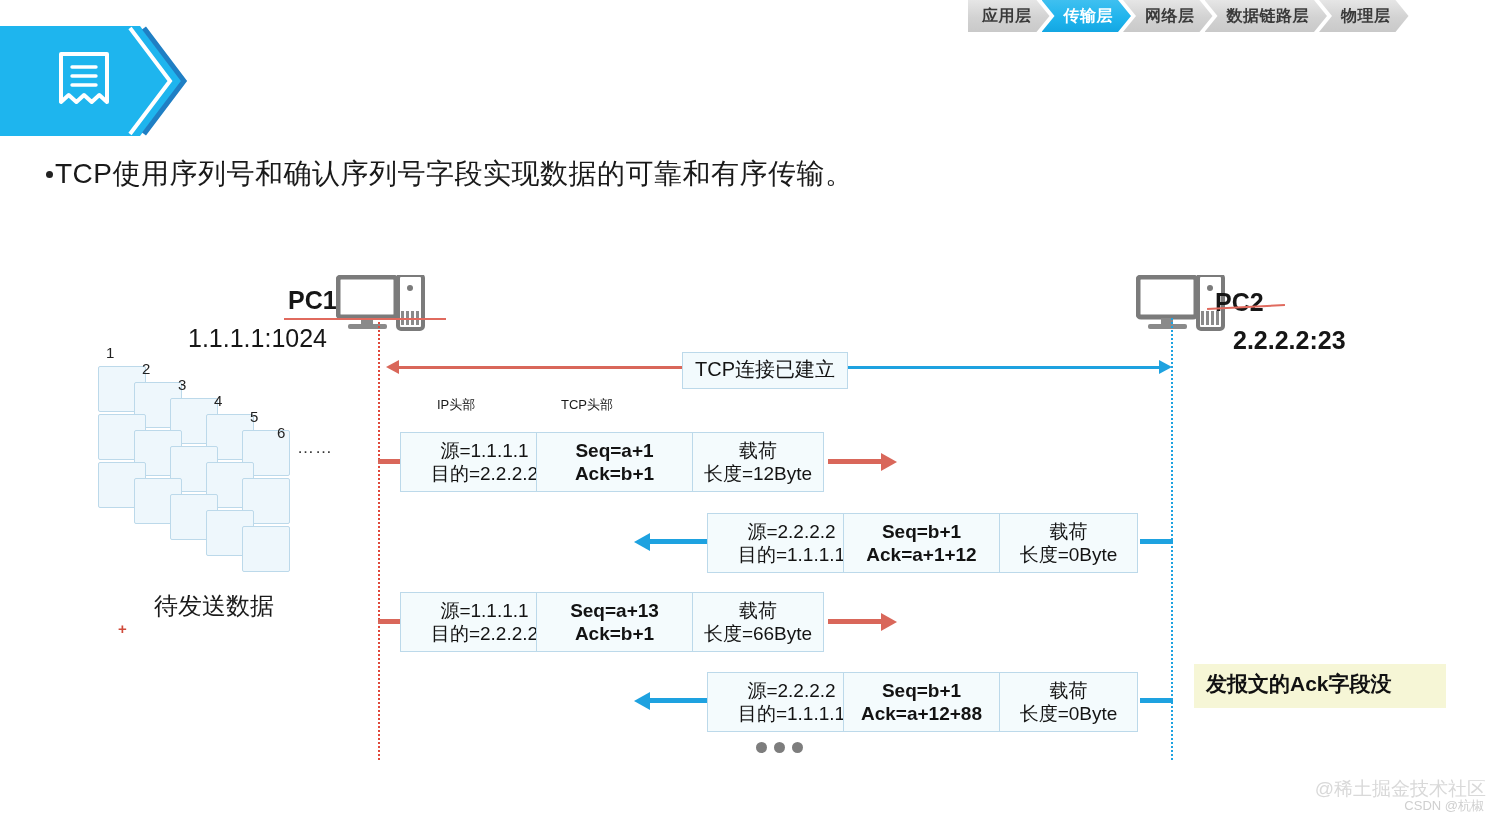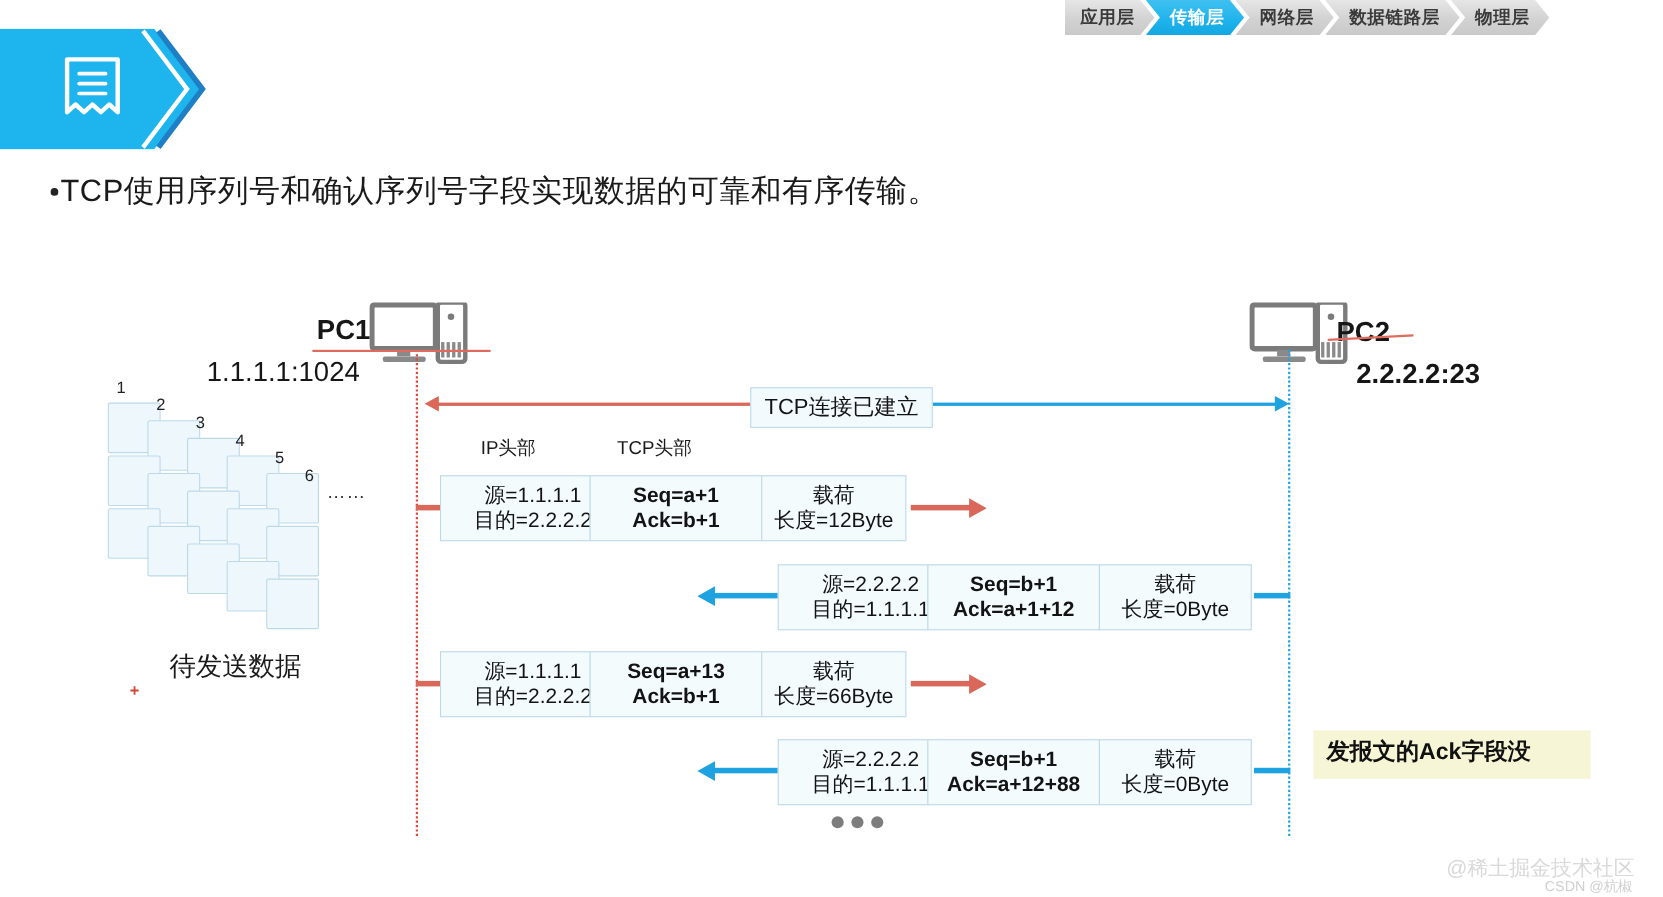--- a/index.html
+++ b/index.html
@@ -159,21 +159,21 @@
   }
   #est-box {
     position: absolute; left: 682px; top: 352px;
     padding: 3px 12px 5px;
     border: 1px solid #bcd9ea; background: #f2fafd;
     font-size: 20px; color: #141414; white-space: nowrap;
   }
 
   
   .hdr-label {
-    position: absolute; font-size: 17px; color: #1a1a1a; white-space: nowrap;
+    position: absolute; font-size: 13px; color: #1a1a1a; white-space: nowrap;
   }
   #hdr-ip { left: 437px; top: 396px; }
   #hdr-tcp { left: 561px; top: 396px; }
 
   
   .pkt-row { position: absolute; display: flex; }
   .pkt-cell {
     border: 1px solid #bcd9ea; background: #f4fbfd;
     display: flex; flex-direction: column; align-items: center; justify-content: center;
     padding: 4px 8px; margin-left: -1px;

